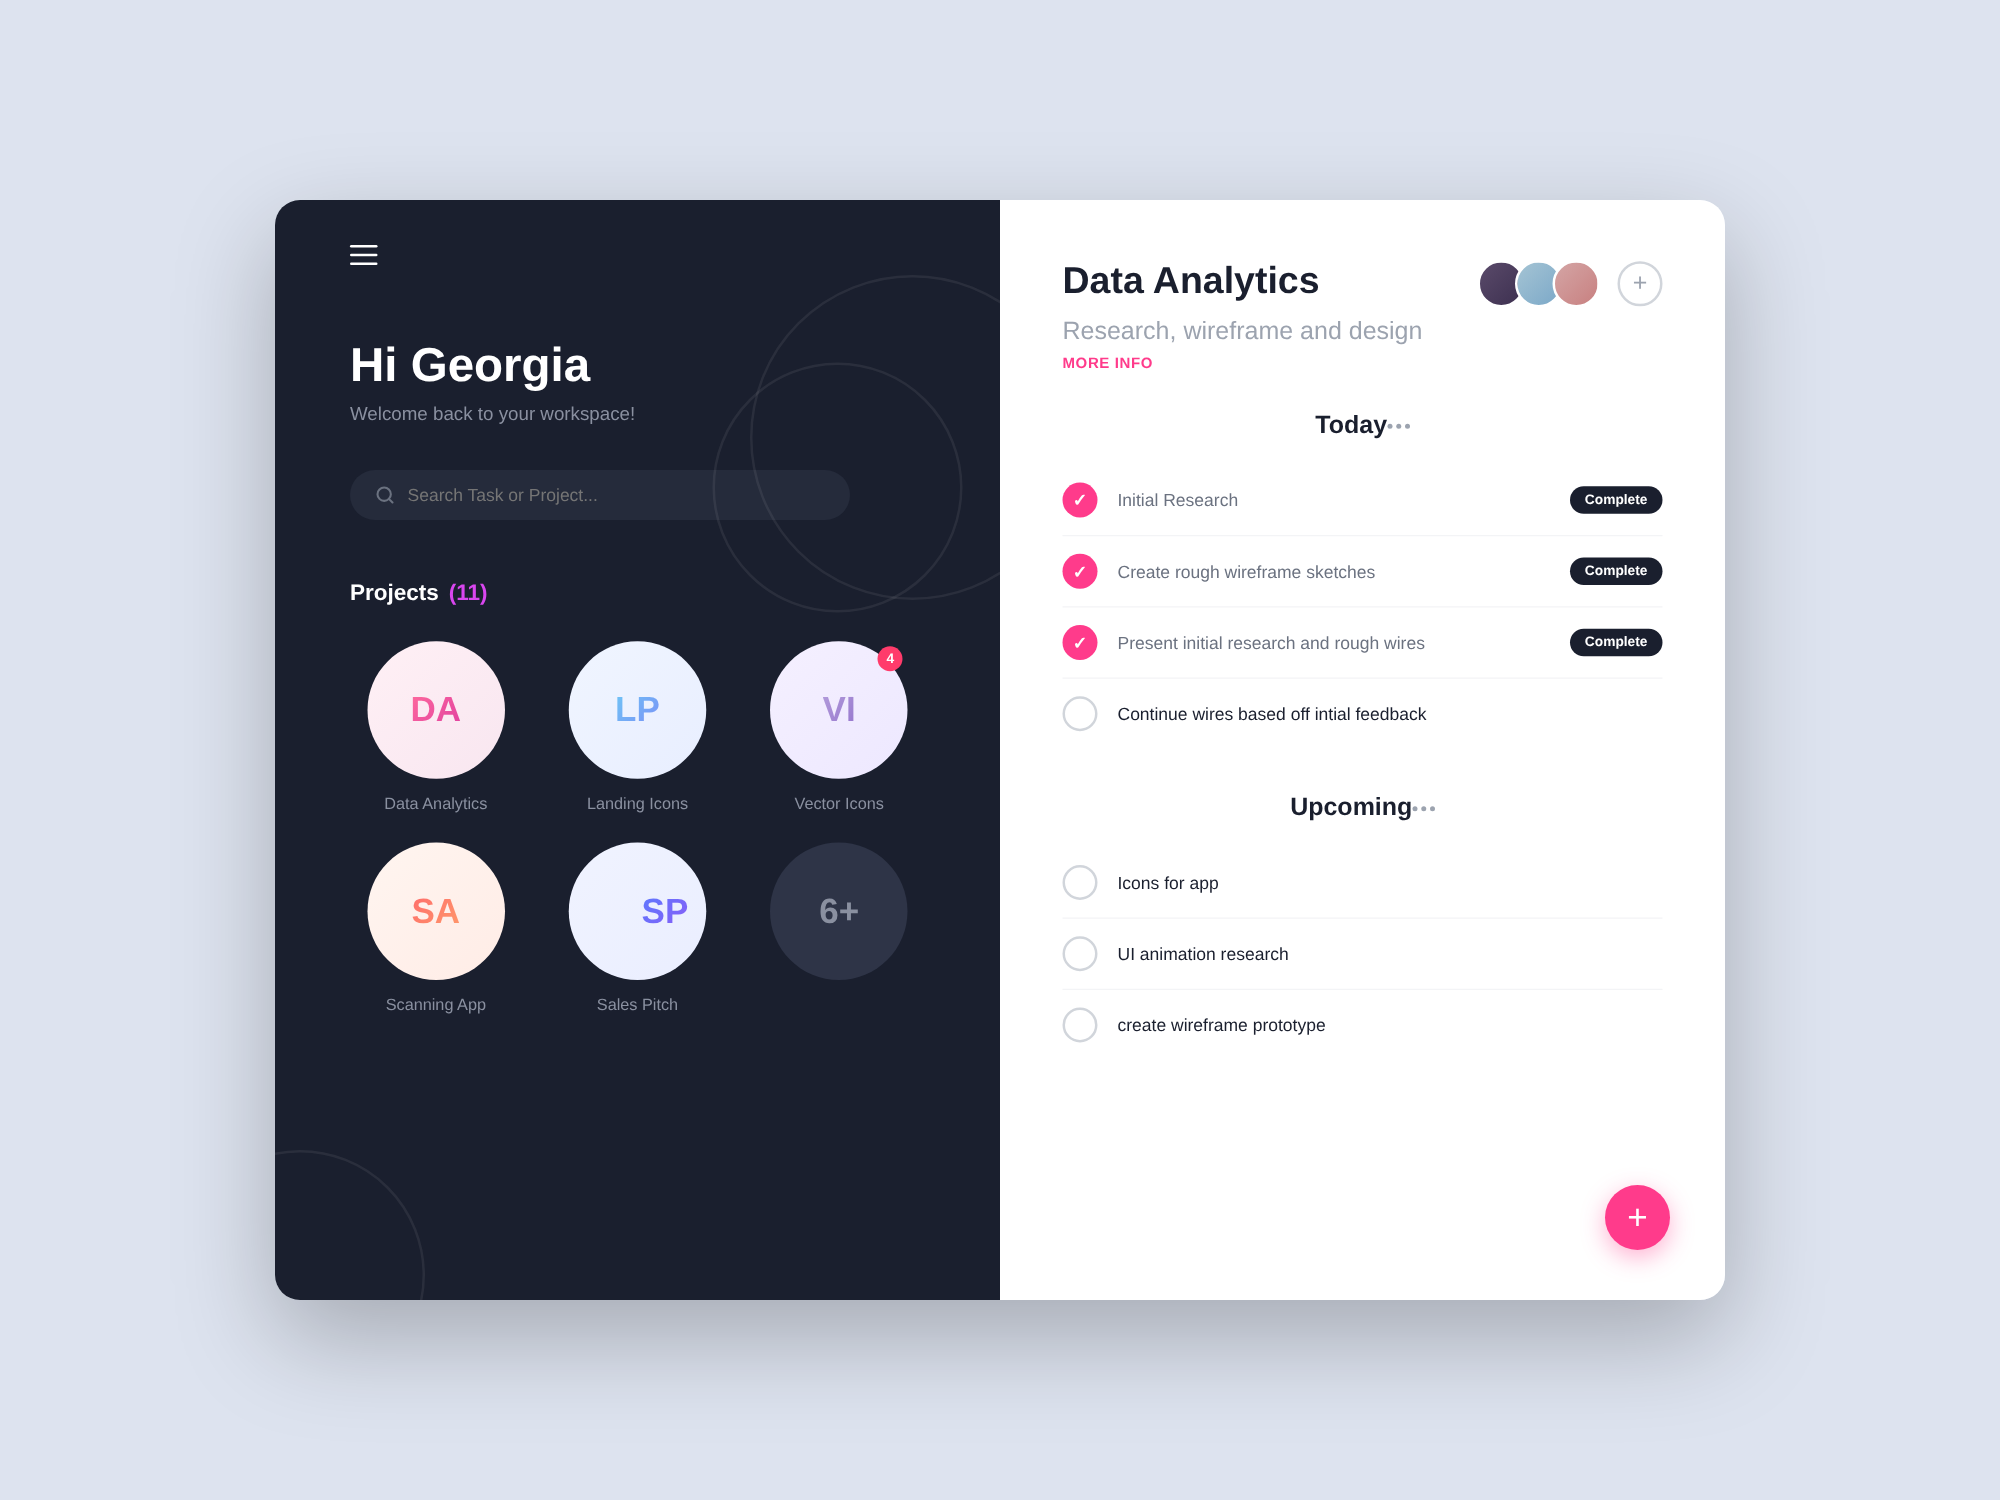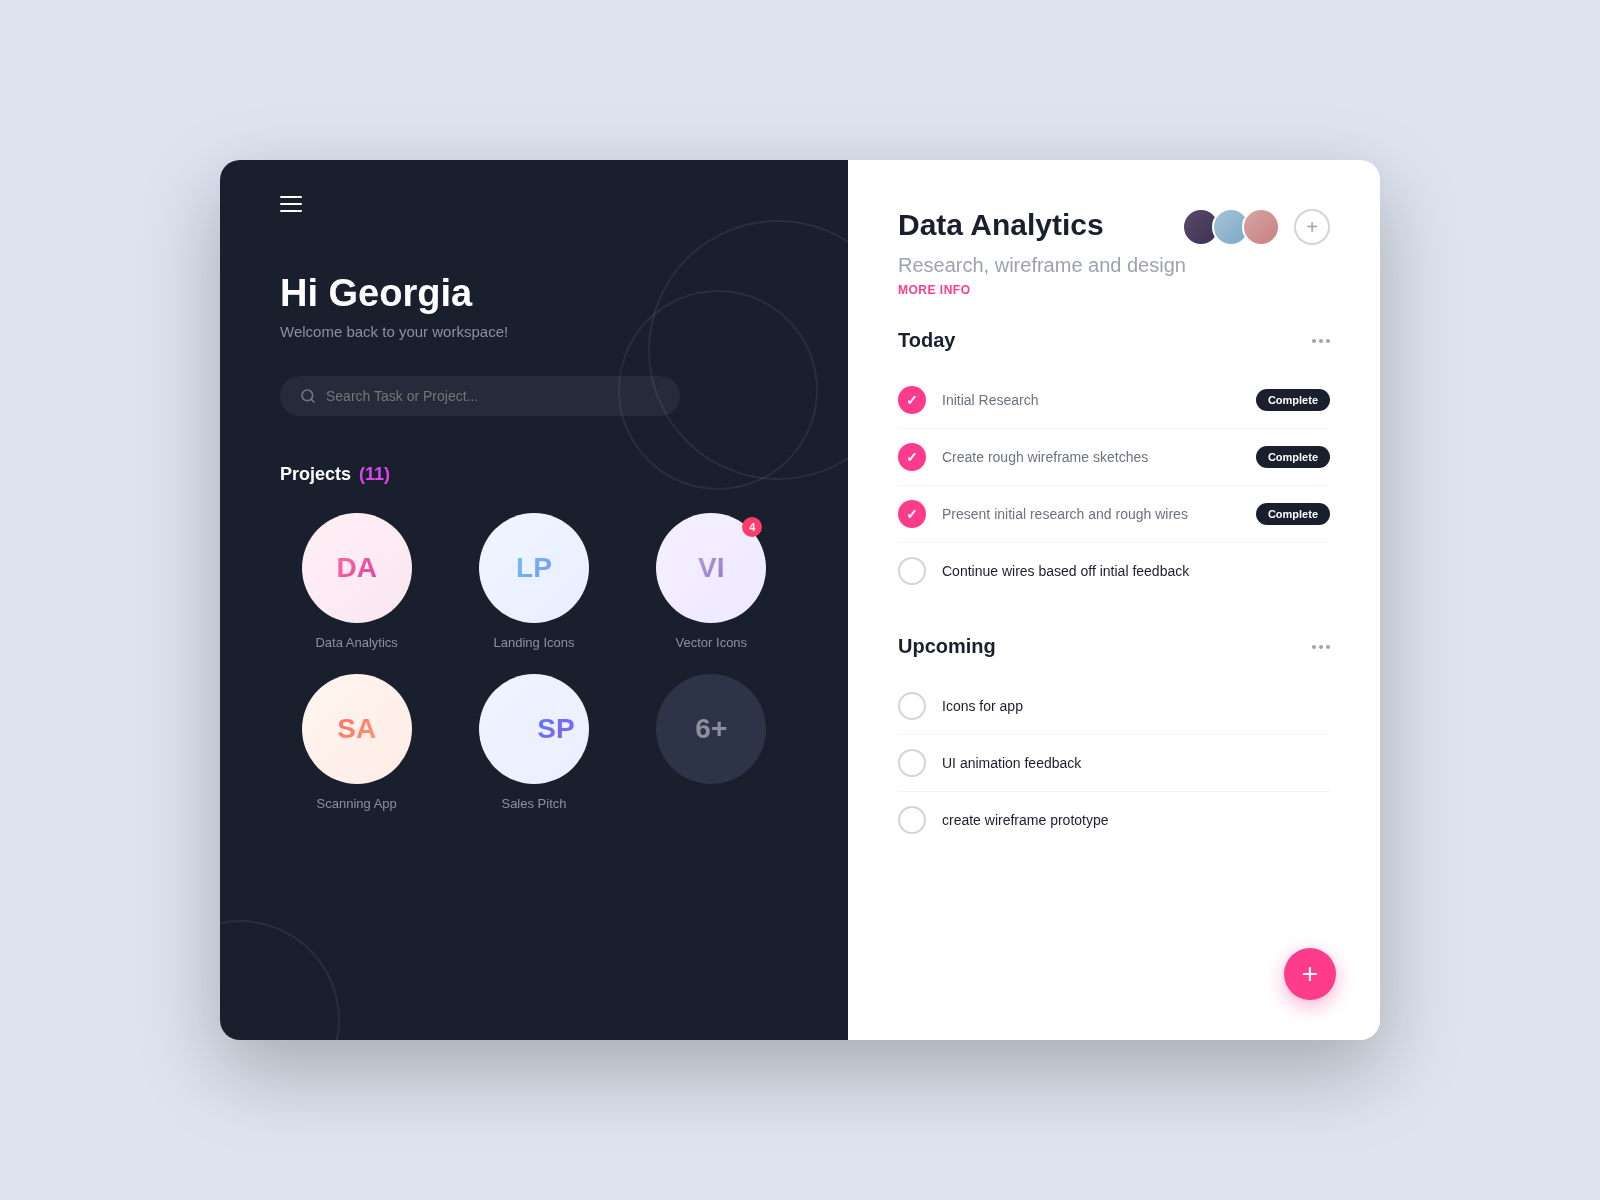--- a/index.html
+++ b/index.html
@@ -15,21 +15,21 @@
       width: 1160px;
       height: 880px;
       display: flex;
       border-radius: 20px;
       overflow: hidden;
       box-shadow: 0 30px 80px rgba(0,0,0,0.25);
     }
 
     
     .left-panel {
-      width: 628px;
+      width: 580px;
       background: #1a1f2e;
       position: relative;
       overflow: hidden;
       padding: 36px 60px;
       flex-shrink: 0;
     }
     .decorative-circle-1 {
       position: absolute;
       width: 260px;
       height: 260px;
@@ -289,21 +289,21 @@
       color: #ff3b8b;
       text-transform: uppercase;
       letter-spacing: 0.5px;
       cursor: pointer;
       margin-bottom: 32px;
       display: block;
     }
     .section-header {
       display: flex;
       align-items: center;
-      justify-content: space-between;
+      justify-content: center;
       margin-bottom: 20px;
     }
     .section-title {
       font-size: 20px;
       font-weight: 700;
       color: #1a1f2e;
     }
     .more-dots {
       display: flex;
       gap: 3px;
@@ -548,21 +548,21 @@
     <div class="task-list">
       <div class="task-item">
         <div class="task-left">
           <div class="task-checkbox pending"></div>
           <span class="task-text pending-text">Icons for app</span>
         </div>
       </div>
       <div class="task-item">
         <div class="task-left">
           <div class="task-checkbox pending"></div>
-          <span class="task-text pending-text">UI animation feedback</span>
+          <span class="task-text pending-text">UI animation research</span>
         </div>
       </div>
       <div class="task-item">
         <div class="task-left">
           <div class="task-checkbox pending"></div>
           <span class="task-text pending-text">create wireframe prototype</span>
         </div>
       </div>
     </div>
 

